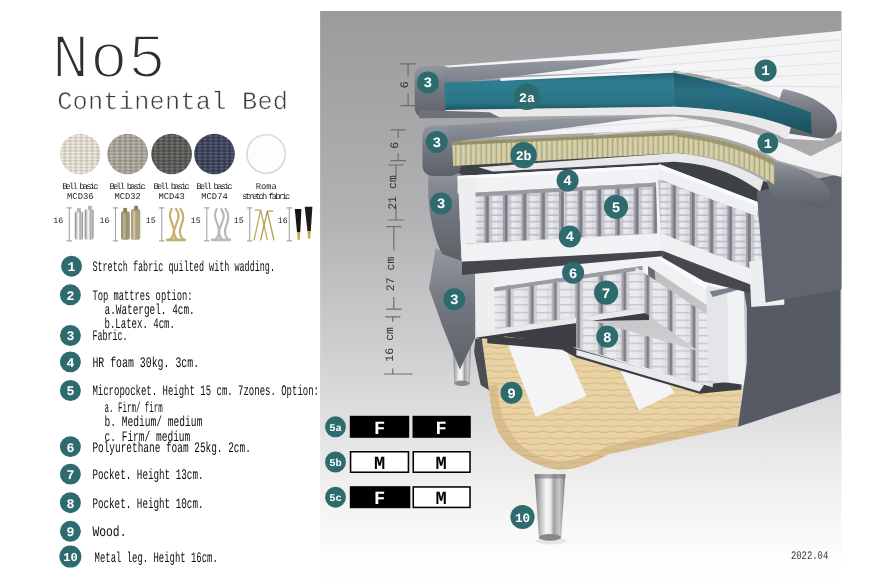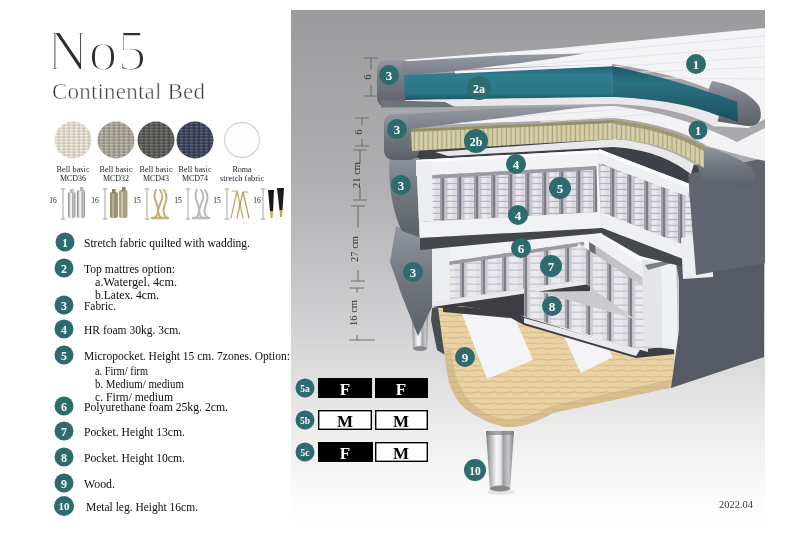--- a/index.html
+++ b/index.html
@@ -1,15 +1,15 @@
 <!DOCTYPE html>
 <html><head><meta charset="utf-8">
 <style>
 html,body{margin:0;padding:0;background:#fff;}
-#page{position:relative;width:800px;height:533px;overflow:hidden;font-family:Liberation Serif, serif;}
+#page{position:relative;width:800px;height:533px;overflow:hidden;font-family:Liberation Mono, monospace;}
 </style></head>
 <body>
 <div id="page">
 <svg width="800" height="533" viewBox="0 0 800 533" xmlns="http://www.w3.org/2000/svg">
 <defs>
 <linearGradient id="bgGrad" gradientUnits="userSpaceOnUse" x1="0" y1="10" x2="0" y2="533">
   <stop offset="0" stop-color="#9b9b9d"></stop>
   <stop offset="0.35" stop-color="#b1b1b3"></stop>
   <stop offset="0.62" stop-color="#d3d3d5"></stop>
   <stop offset="0.82" stop-color="#f0efee"></stop>

